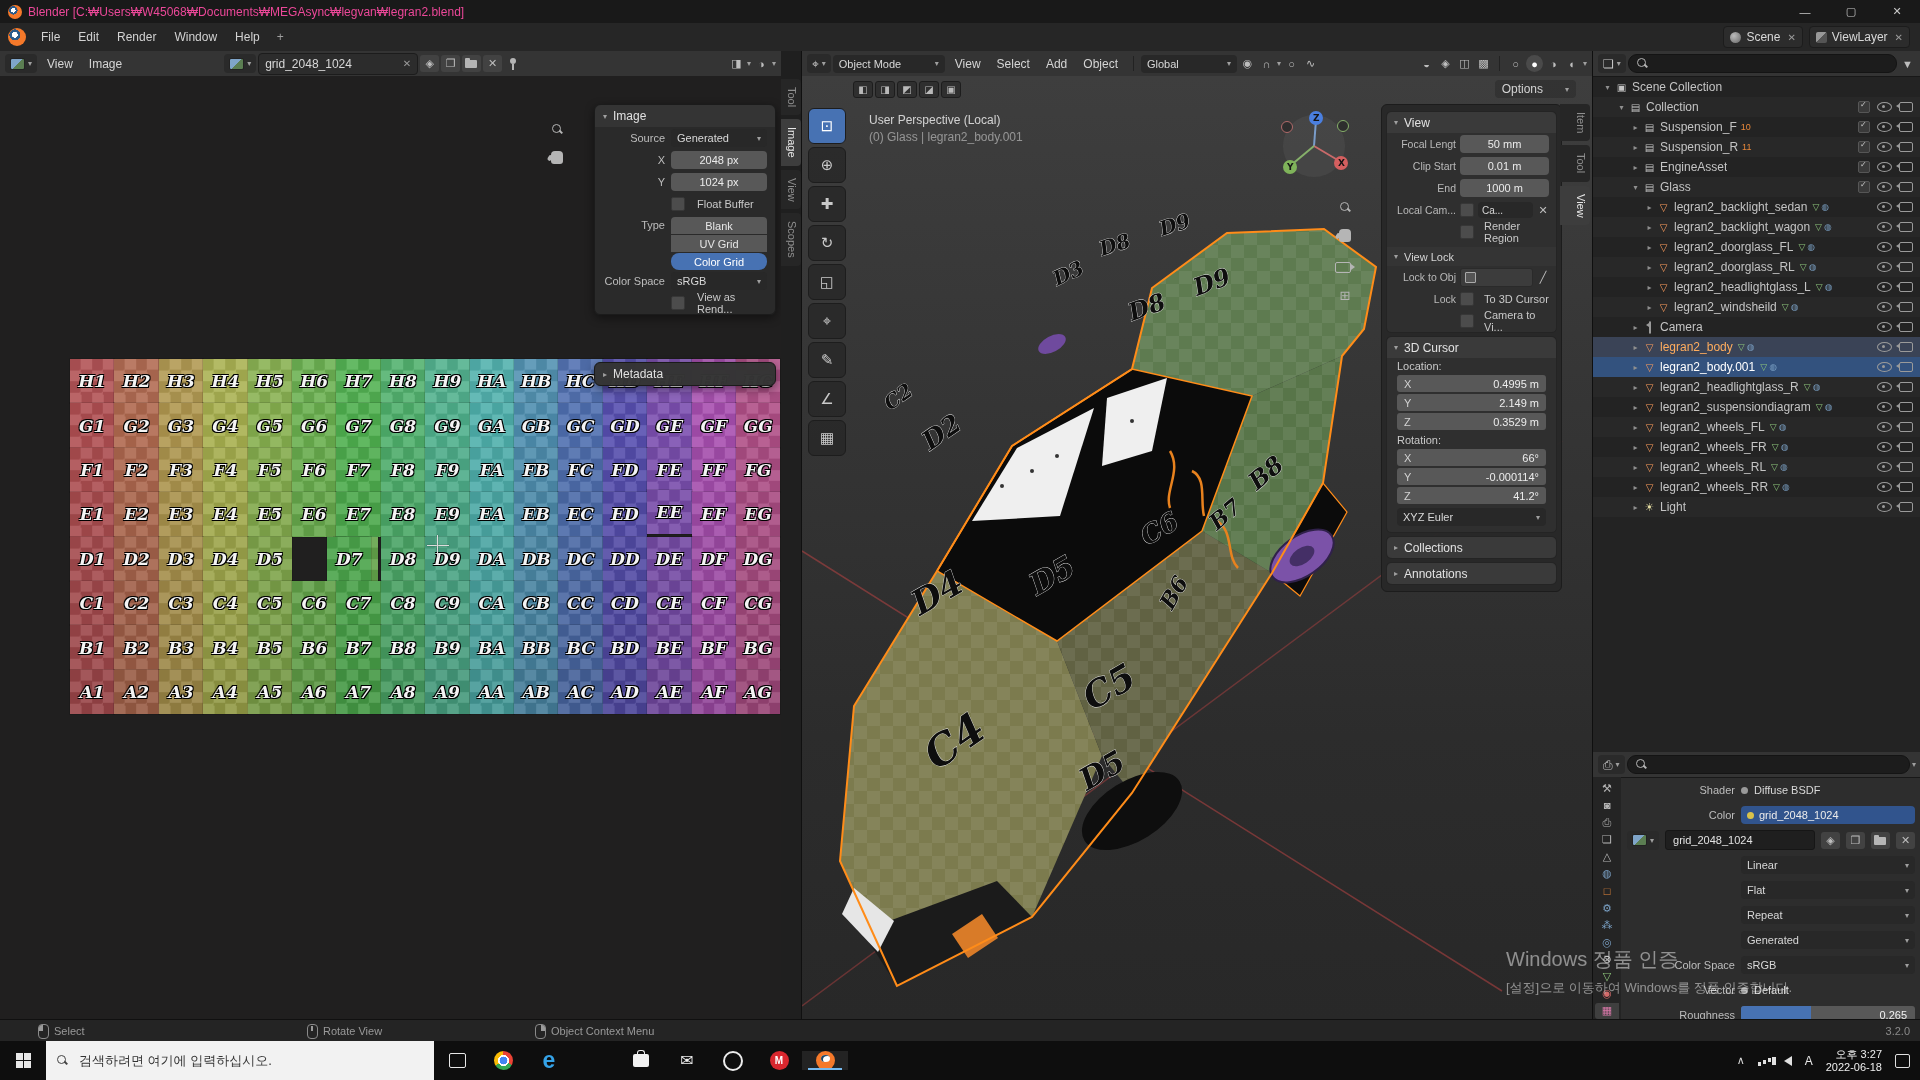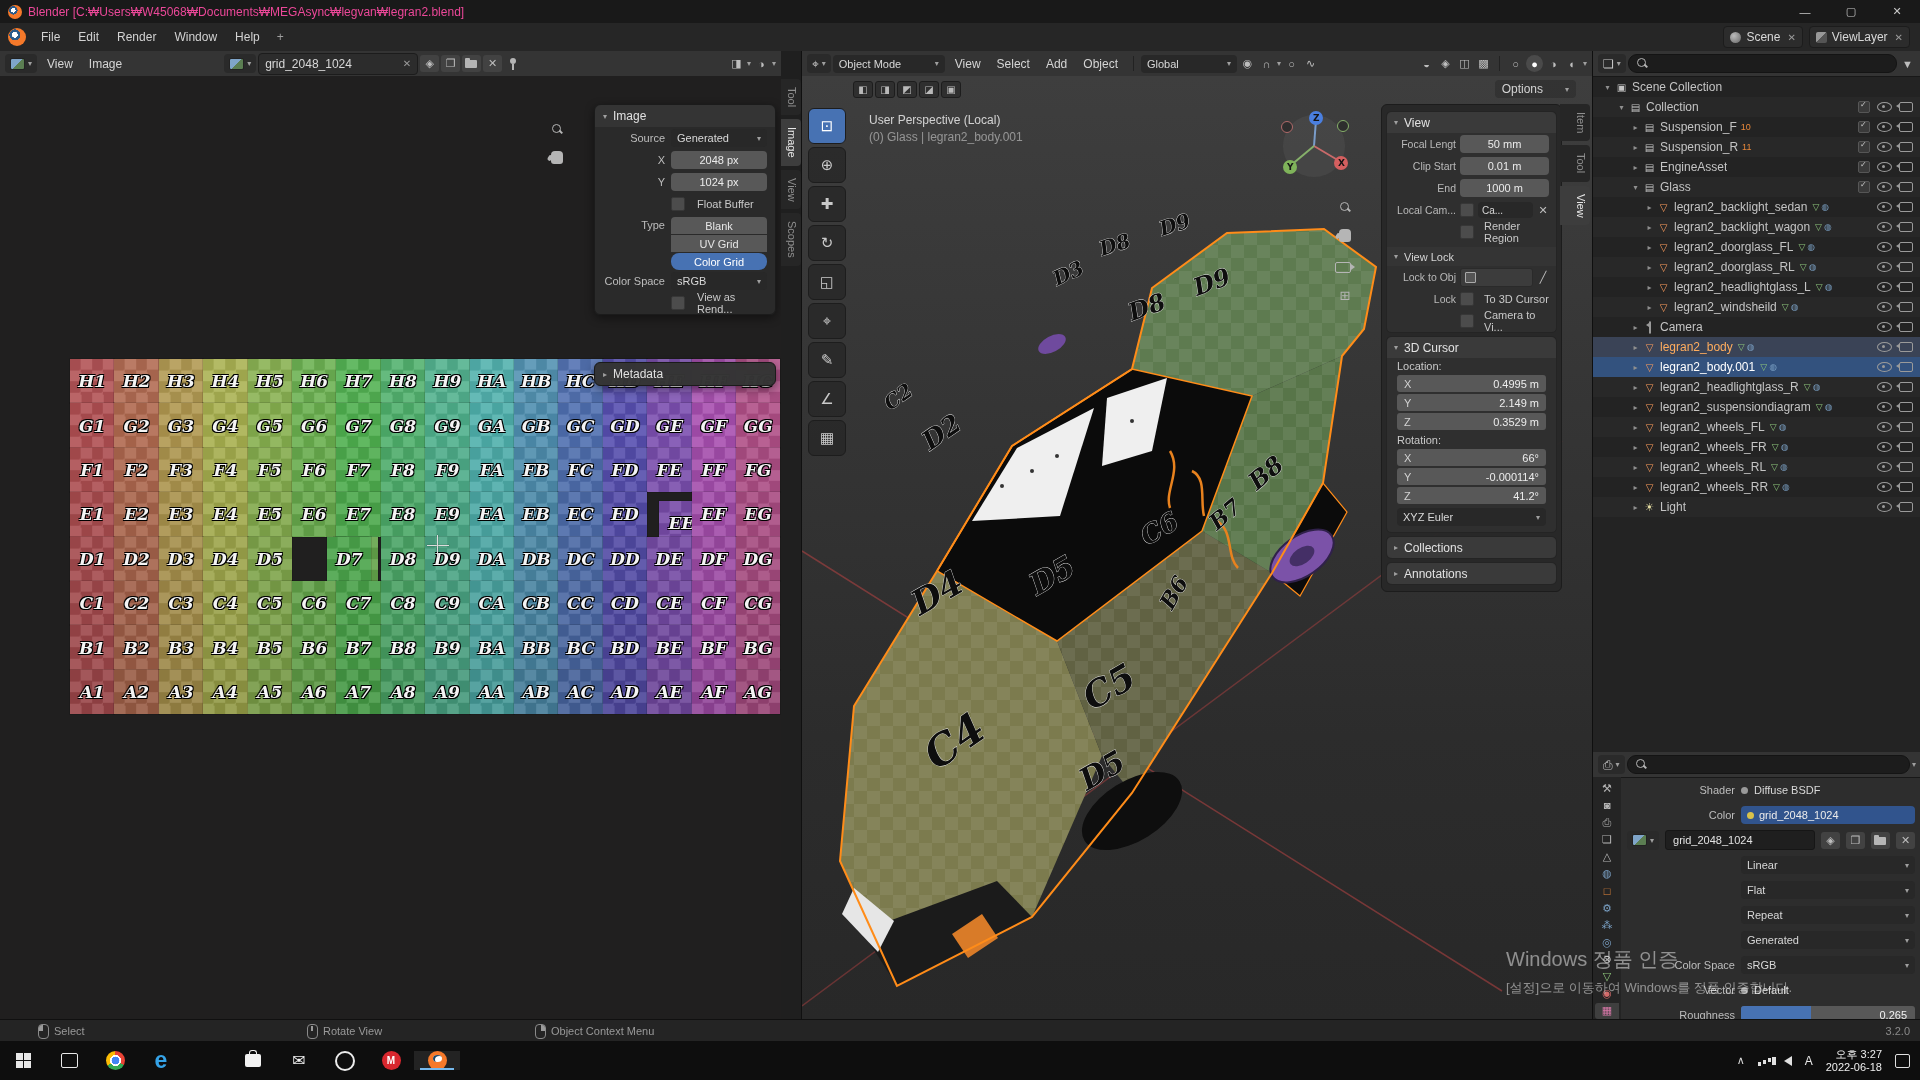--- a/index.html
+++ b/index.html
@@ -475,21 +475,21 @@
             </div>
             <div class="uv-cell" style="left: 444px; top: 133.2px; background-color: rgb(75, 137, 168);">
               <span class="uv-cell-label">EB</span>
             </div>
             <div class="uv-cell" style="left: 488.4px; top: 133.2px; background-color: rgb(75, 106, 168);">
               <span class="uv-cell-label">EC</span>
             </div>
             <div class="uv-cell" style="left: 532.8px; top: 133.2px; background-color: rgb(83, 75, 168);">
               <span class="uv-cell-label">ED</span>
             </div>
-            <div class="uv-cell" style="left: 577.2px; top: 142px; background-color: rgb(119, 75, 168); margin-left: 12px;">
+            <div class="uv-cell" style="left: 577.2px; top: 131px; background-color: rgb(119, 75, 168);">
               <span class="uv-cell-label">EE</span>
             </div>
             <div class="uv-cell" style="left: 621.6px; top: 133.2px; background-color: rgb(160, 75, 168);">
               <span class="uv-cell-label">EF</span>
             </div>
             <div class="uv-cell" style="left: 666px; top: 133.2px; background-color: rgb(168, 75, 129);">
               <span class="uv-cell-label">EG</span>
             </div>
             <div class="uv-cell" style="left: 0px; top: 177.6px; background-color: rgb(164, 74, 77);">
               <span class="uv-cell-label">D1</span>
@@ -1443,20 +1443,24 @@
           <span>Object Context Menu</span>
         </div>
       </div>
     <div class="sb-version">3.2.0</div>
   </div>
 
   <div class="taskbar abs">
     <div class="tb-start">
         <span class="winlogo"></span>
       </div>
+    <div class="tb-search">
+      <span class="icon-zoom dark"></span>
+      <input class="tb-input" placeholder="검색하려면 여기에 입력하십시오." style="">
+    </div>
     <div class="tb-slot">
         <span class="ic-taskview"></span>
       </div>
     <div class="flexrow">
         <div class="tb-slot">
           <span class="ic-chrome"></span>
         </div>
         <div class="tb-slot">
           <span class="ic-edge">e</span>
         </div>

